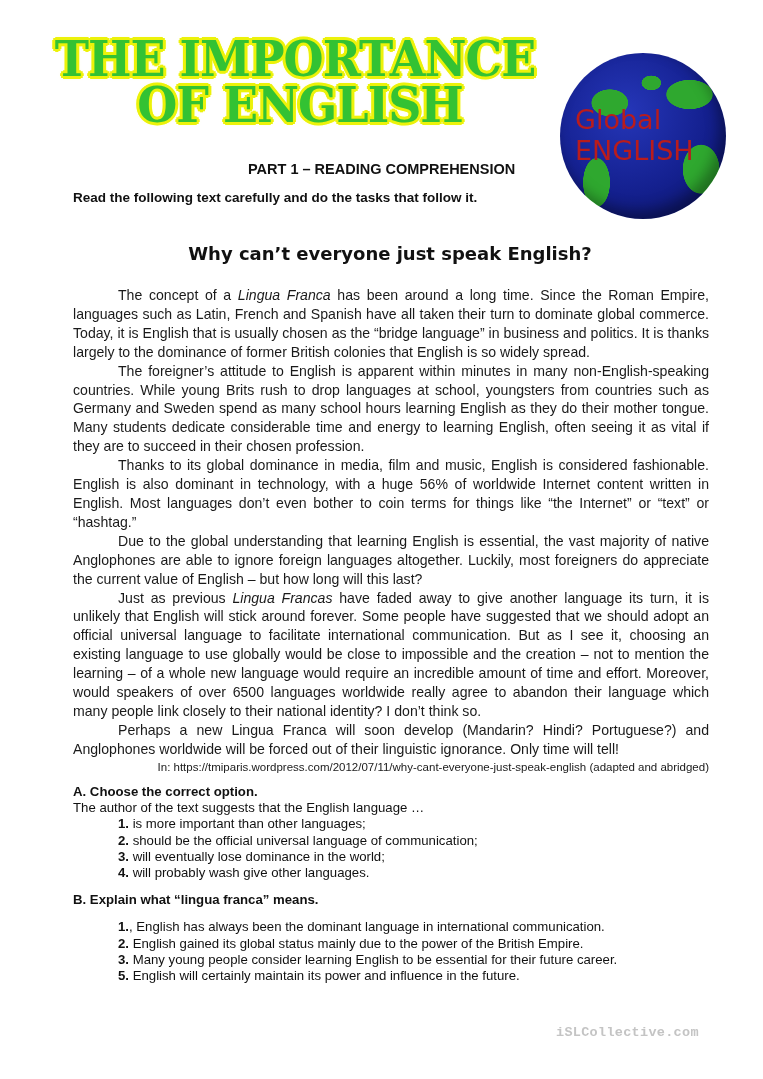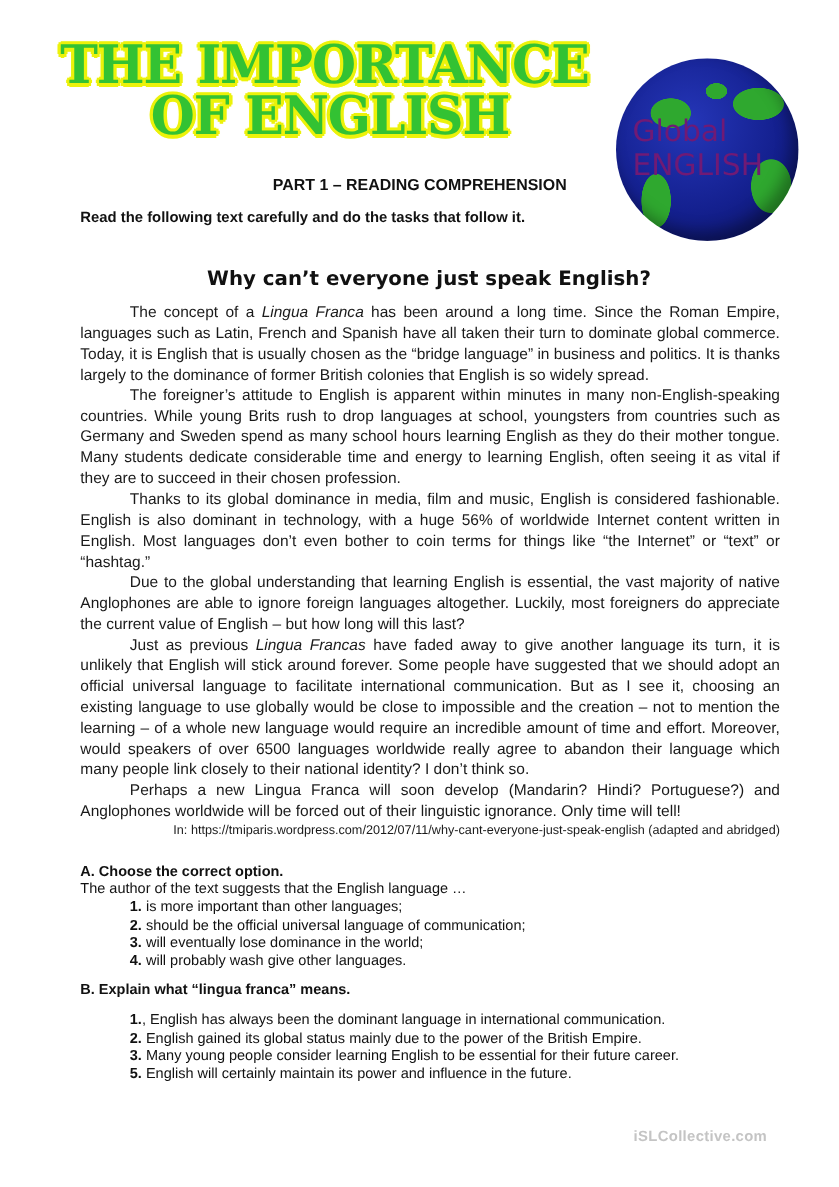--- a/index.html
+++ b/index.html
@@ -26,60 +26,60 @@
       radial-gradient(ellipse 30px 22px at 30% 30%, #2fa82f 60%, transparent 62%),
       radial-gradient(ellipse 22px 40px at 22% 78%, #2fa82f 60%, transparent 62%),
       radial-gradient(ellipse 38px 24px at 78% 25%, #2fa82f 60%, transparent 62%),
       radial-gradient(ellipse 30px 40px at 85% 70%, #2fa82f 60%, transparent 62%),
       radial-gradient(ellipse 16px 12px at 55% 18%, #2fa82f 60%, transparent 62%),
       radial-gradient(circle at 40% 35%, #2536b8 0%, #14208f 55%, #0a1260 100%);
     box-shadow: inset -6px -8px 14px rgba(0,0,0,0.35);
   }
   .globe-text {
     position: absolute; left: 575px; top: 104px;
-    font-family: "DejaVu Sans", sans-serif; color: #701a75;
+    font-family: "DejaVu Sans", sans-serif; color: #b91c1c;
     font-size: 27px; line-height: 31px;
   }
   .globe-text span { display: block; }
 
   .part {
     position: absolute; left: 248px; top: 161px;
     font-family: "Liberation Sans", sans-serif; font-weight: bold; font-size: 14.5px;
   }
   .instr {
     position: absolute; left: 73px; top: 190px;
     font-family: "Liberation Sans", sans-serif; font-weight: bold; font-size: 13.5px;
   }
   .heading {
     position: absolute; left: 0; width: 780px; top: 243px; text-align: center;
     font-family: "DejaVu Sans", sans-serif; font-weight: bold; font-size: 18px;
   }
 
   .article {
-    position: absolute; left: 73px; top: 274px; width: 636px;
+    position: absolute; left: 73px; top: 286px; width: 636px;
     font-family: "Liberation Sans", sans-serif; font-size: 14.1px; line-height: 18.9px;
     text-align: justify; color: #1a1a1a;
   }
   .article p { margin: 0; text-indent: 45px; }
   .source {
     text-align: right; font-size: 11.5px; line-height: 18px; margin-top: -1px;
   }
 
   .tasks {
     position: absolute; left: 73px; top: 784px; width: 640px;
     font-family: Liberation Sans, sans-serif; font-size: 13.2px; line-height: 16.2px;
   }
   .task-title { font-weight: bold; }
   .task-list { margin: 0; padding: 0; list-style: none; padding-left: 45px; }
   .task-list li b { font-weight: bold; }
   .gap { height: 11px; }
 
   .watermark {
-    position: absolute; left: 576px; top: 1025px;
-    font-family: Liberation Sans, sans-serif; font-weight: bold; font-size: 13.5px;
+    position: absolute; left: 556px; top: 1025px;
+    font-family: Liberation Mono, monospace; font-weight: bold; font-size: 13.5px;
     color: #c4c4c4; letter-spacing: 0.3px;
   }
 </style>
 </head>
 <body>
 
 <div class="title">
   <span>THE IMPORTANCE</span><br>
   <span class="line2">OF ENGLISH</span>
 </div>

